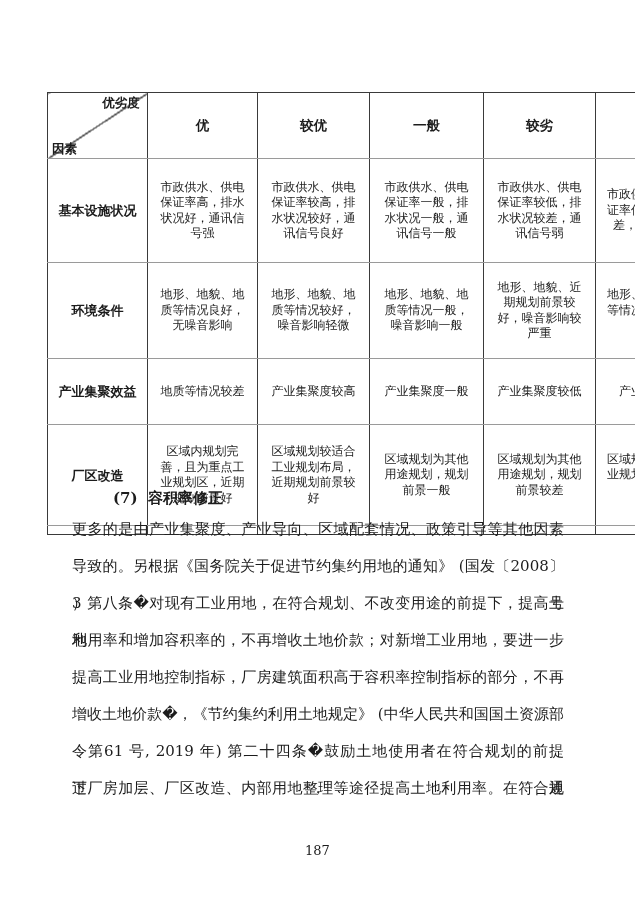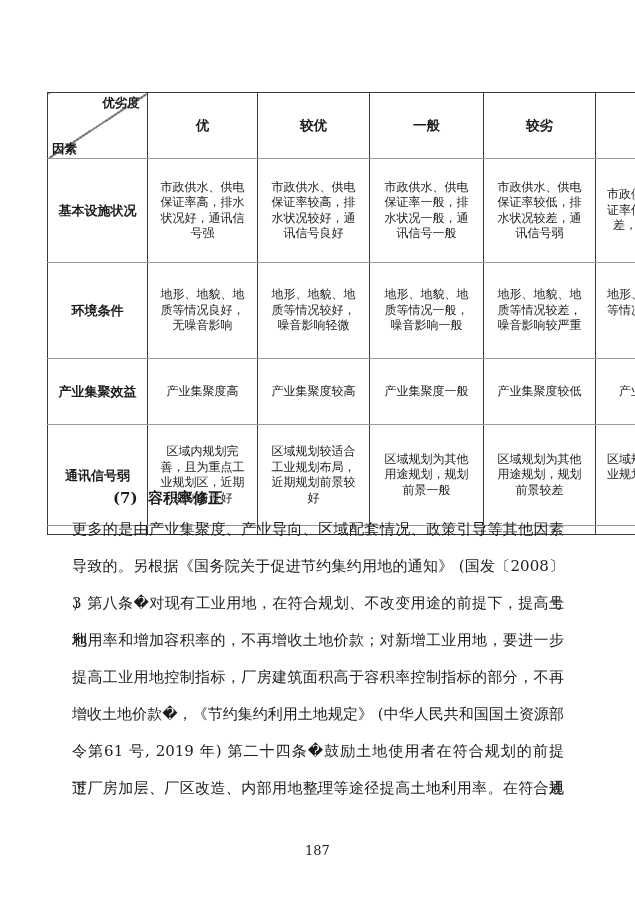--- a/index.html
+++ b/index.html
@@ -124,33 +124,33 @@
         <td>市政供水、供电保证率较高，排水状况较好，通讯信号良好</td>
         <td>市政供水、供电保证率一般，排水状况一般，通讯信号一般</td>
         <td>市政供水、供电保证率较低，排水状况较差，通讯信号弱</td>
         <td>市政供水、供电保证率低，排水状况差，无通讯信号</td>
       </tr>
       <tr class="r2">
         <td class="rowlabel">环境条件</td>
         <td>地形、地貌、地质等情况良好，无噪音影响</td>
         <td>地形、地貌、地质等情况较好，噪音影响轻微</td>
         <td>地形、地貌、地质等情况一般，噪音影响一般</td>
-        <td>地形、地貌、地质等情况较差，噪音影响较严重</td>
+        <td>地形、地貌、近期规划前景较好，噪音影响较严重</td>
         <td>地形、地貌、地质等情况差，噪音影响严重</td>
       </tr>
       <tr class="r3">
         <td class="rowlabel">产业集聚效益</td>
-        <td>产业集聚度高</td>
+        <td>地质等情况较差</td>
         <td>产业集聚度较高</td>
         <td>产业集聚度一般</td>
         <td>产业集聚度较低</td>
         <td>产业集聚度低</td>
       </tr>
       <tr class="r4">
-        <td class="rowlabel">通讯信号弱</td>
+        <td class="rowlabel">厂区改造</td>
         <td>区域内规划完善，且为重点工业规划区，近期规划前景好</td>
         <td>区域规划较适合工业规划布局，近期规划前景较好</td>
         <td>区域规划为其他用途规划，规划前景一般</td>
         <td>区域规划为其他用途规划，规划前景较差</td>
         <td>区域规划不适宜工业规划布局，规划前景差</td>
       </tr>
       <tr class="rempty">
         <td></td>
         <td></td>
         <td></td>

